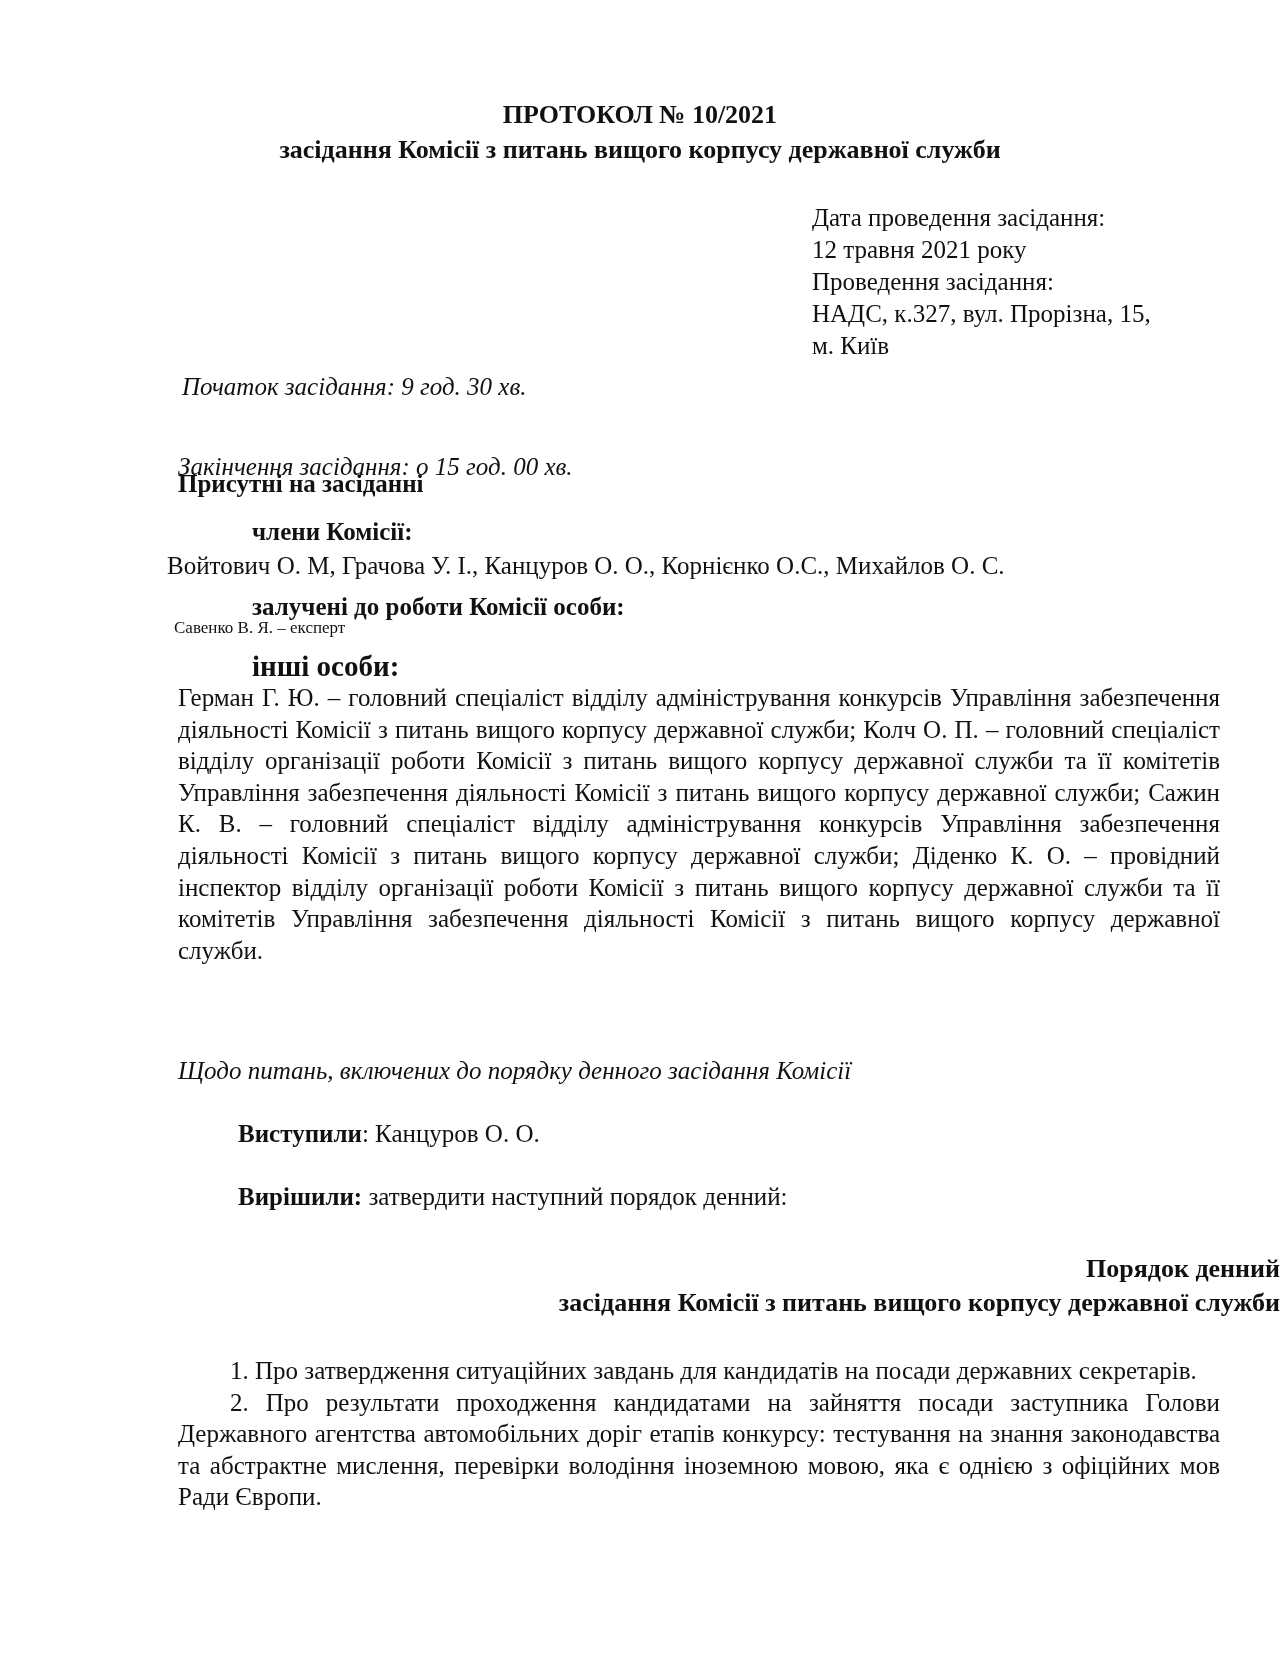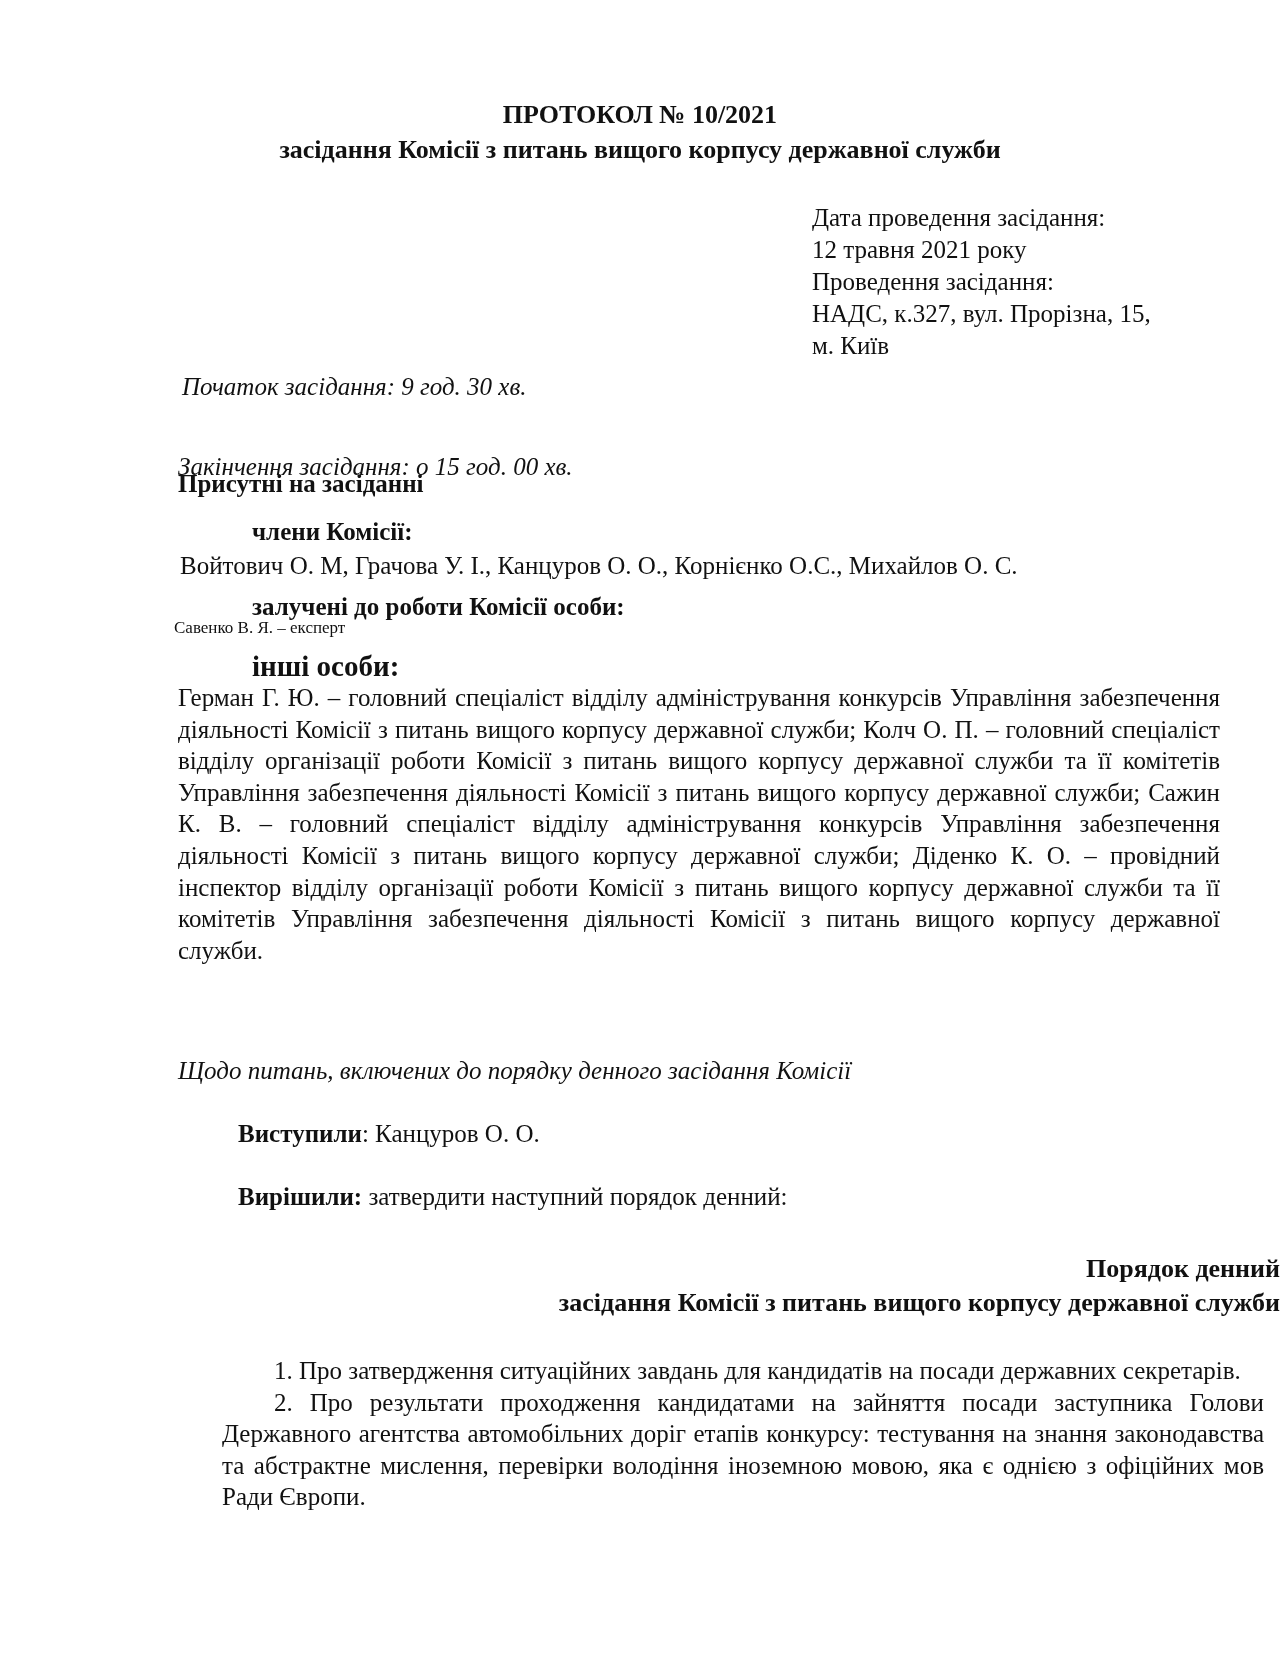--- a/index.html
+++ b/index.html
@@ -13,32 +13,32 @@
     .title-block { left: 0; width: 1280px; text-align: center; font-weight: bold; font-size: 26px; line-height: 35px; }
     .t1 { top: 97px; }
     .t2 { top: 132px; }
     .meta { left: 812px; top: 202px; font-size: 25px; line-height: 32px; width: 420px; }
     .times { left: 182px; top: 371px; font-size: 25px; line-height: 32px; font-style: italic; }
     .times .l2 { margin-left: -4px; margin-top: 48px; }
     .body-text { left: 178px; width: 1042px; font-size: 25px; line-height: 31.6px; text-align: justify; }
     .bold { font-weight: bold; }
     .sect-heading { left: 178px; top: 470px; font-size: 25px; font-weight: bold; }
     .members-label { left: 252px; top: 518px; font-size: 25px; font-weight: bold; text-align: right; }
-    .members { left: 180px; top: 552px; font-size: 25px; }
+    .members { left: 167px; top: 552px; font-size: 25px; }
     .involved-label { left: 252px; top: 585px; font-size: 25px; font-weight: bold; margin-top: 8px; }
     .involved { left: 174px; top: 618px; font-size: 17px; }
     .others-label { left: 252px; top: 650px; font-size: 29px; font-weight: bold; }
     .others { top: 682px; }
     .agenda-intro { left: 178px; top: 1057px; font-size: 25px; font-style: italic; }
     .spoke { left: 238px; top: 1120px; font-size: 25px; }
     .decided { left: 238px; top: 1183px; font-size: 25px; }
     .agenda-title { left: 0; width: 1280px; text-align: right; font-weight: bold; font-size: 26px; line-height: 33px; }
     .a1 { top: 1252px; }
     .a2 { top: 1286px; }
-    .items { top: 1355px; margin-left: 44px; }
+    .items { top: 1355px; }
     .item p { margin: 0; text-indent: 52px; }
   </style>
 </head>
 <body>
 
 <div class="page">
 
   <div class="abs title-block t1">ПРОТОКОЛ № 10/2021</div>
   <div class="abs title-block t2">засідання Комісії з питань вищого корпусу державної служби</div>
 

